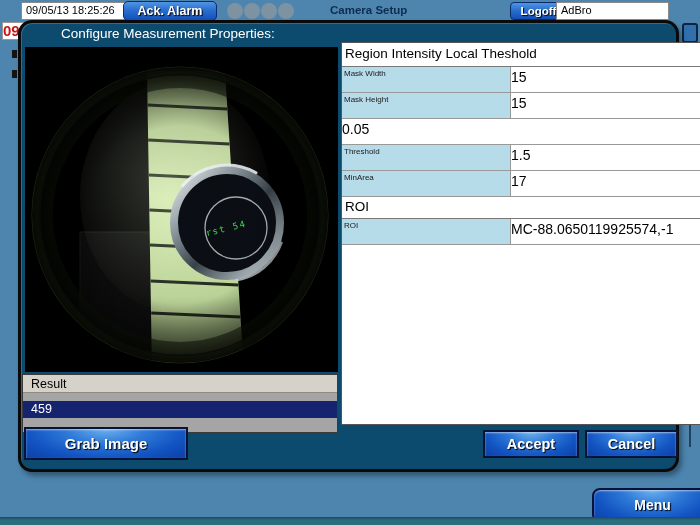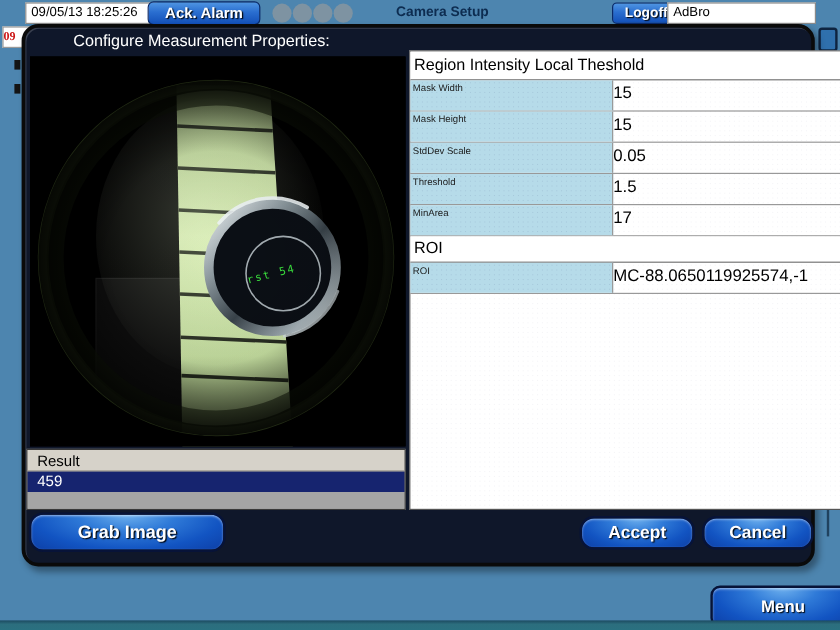--- a/index.html
+++ b/index.html
@@ -7,62 +7,62 @@
   .screen {
     position:relative; width:700px; height:525px; overflow:hidden;
     background:#4d85af; font-family:"Liberation Sans", sans-serif;
   }
   
   .field {
     position:absolute; background:#fff; border:1px solid #8a8a8a;
     font-size:11px; color:#000; line-height:15px; padding-left:4px; overflow:hidden; white-space:nowrap;
   }
   .ts { left:4px; top:2px; width:110px; height:18px;margin-left:17px; }
-  .user-field { left:556px; top:2px; width:124px; height:18px; }
+  .user-field { left:556px; top:2px; width:113px; height:18px; }
   .mini-btn {
     position:absolute; color:#fff; font-weight:bold; text-align:center;
     background:linear-gradient(180deg,#4f95e2 0%,#2a6ed0 45%,#1350b8 100%);
     border:1px solid #0a2a6a; border-radius:5px;
     text-shadow:1px 1px 1px #000; cursor:pointer;
   }
   .ack { left:123px; top:1px; width:94px; height:20px; font-size:12.5px; line-height:18px; }
   .logoff { left:496px; top:2px; width:57px; height:18px; font-size:11.5px; line-height:16px; border-radius:4px;margin-left:14px; }
   .cam-setup { position:absolute; left:330px; top:4px; font-size:11.5px; font-weight:bold; color:#0d2c50; }
   .status-dots { position:absolute; left:227px; top:3px; display:flex; gap:1px; }
   .dot { width:16px; height:16px; border-radius:50%; background:#7e93a2; }
   
   .alarm-frag {
     position:absolute; left:2px; top:22px; width:30px; height:18px;
-    background:#fff; border:1px solid #999; color:#cc1616; font-size:10px;
-    font-weight:bold; line-height:16px; padding-left:0;font-family:Liberation Serif, serif;
+    background:#fff; border:1px solid #999; color:#cc1616; font-size:15px;
+    font-weight:bold; line-height:16px; padding-left:0;
   }
   .frag { position:absolute; width:5px; height:8px; background:#141414; }
   .frag1 { left:12px; top:50px; } .frag2 { left:12px; top:70px; }
   .bg-vline { position:absolute; left:689px; top:115px; width:2px; height:332px; background:#20425f; }
   .bg-tab { position:absolute; left:682px; top:23px; width:16px; height:20px;
     background:#2f70ad; border:2px solid #0e2440; border-radius:3px; }
   
   .dialog {
     position:absolute; left:18px; top:20px; width:661px; height:452px;
-    background:#0f172a; border:3px solid #0a0a0a; border-radius:14px;
+    background:#0c4a6e; border:3px solid #0a0a0a; border-radius:14px;
     box-shadow: inset 1px 1px 0 rgba(255,255,255,.18), 3px 4px 5px rgba(0,0,0,.35);
   }
   .dlg-title { position:absolute; left:40px; top:3px; color:#fff; font-size:13.5px; }
   .camera { position:absolute; left:4px; top:24px; width:313px; height:325px; background:#000; }
   .camera svg { display:block; }
   
   .result { position:absolute; left:1px; top:351px; width:316px; border:1px solid #3a3a3a; background:#a5a5a5; }
   .result-header { background:#d6d2c9; color:#000; font-size:12.5px; line-height:18px; height:18px; padding-left:8px; border-bottom:1px solid #8f8b82; }
-  .result-row { background:#16246f; color:#fff; font-size:12.5px; line-height:17px; height:17px; padding-left:8px; }
+  .result-row { background:#16246f; color:#fff; font-size:12.5px; line-height:17px; height:17px; padding-left:8px;margin-top:8px; }
   .result-empty { height:14px; background:#a5a5a5; }
   
   .big-btn {
     position:absolute; color:#fff; font-weight:bold; text-align:center;
     background:radial-gradient(ellipse at 50% 0%, #6db0ee 0%, #2f7ad8 35%, #1254c2 70%, #0d3fa6 100%);
-    border:2px solid #071338; border-radius:12px;
+    border:2px solid #071338; border-radius:0;
     box-shadow: inset 0 1px 2px rgba(255,255,255,.55);
     text-shadow:1px 1px 1px #000; cursor:pointer;
   }
   .grab   { left:3px;  top:404px; width:164px; height:33px; font-size:15px; line-height:29px; }
   .accept { left:462px; top:407px; width:96px; height:28px; font-size:14.5px; line-height:24px; }
   .cancel { left:564px; top:407px; width:93px; height:28px; font-size:14.5px; line-height:24px; }
   .menu-btn {
     position:absolute; left:592px; top:488px; width:121px; height:35px;
     font-size:14px; line-height:31px; border-radius:8px;
   }
@@ -186,21 +186,20 @@
 
       <div class="prow">
         <div class="plabel">Mask Width</div>
         <div class="pvalue">15</div>
       </div>
       <div class="prow">
         <div class="plabel">Mask Height</div>
         <div class="pvalue">15</div>
       </div>
       <div class="prow">
-        <div class="plabel">StdDev Scale</div>
         <div class="pvalue">0.05</div>
       </div>
       <div class="prow">
         <div class="plabel">Threshold</div>
         <div class="pvalue">1.5</div>
       </div>
       <div class="prow">
         <div class="plabel">MinArea</div>
         <div class="pvalue">17</div>
       </div>

